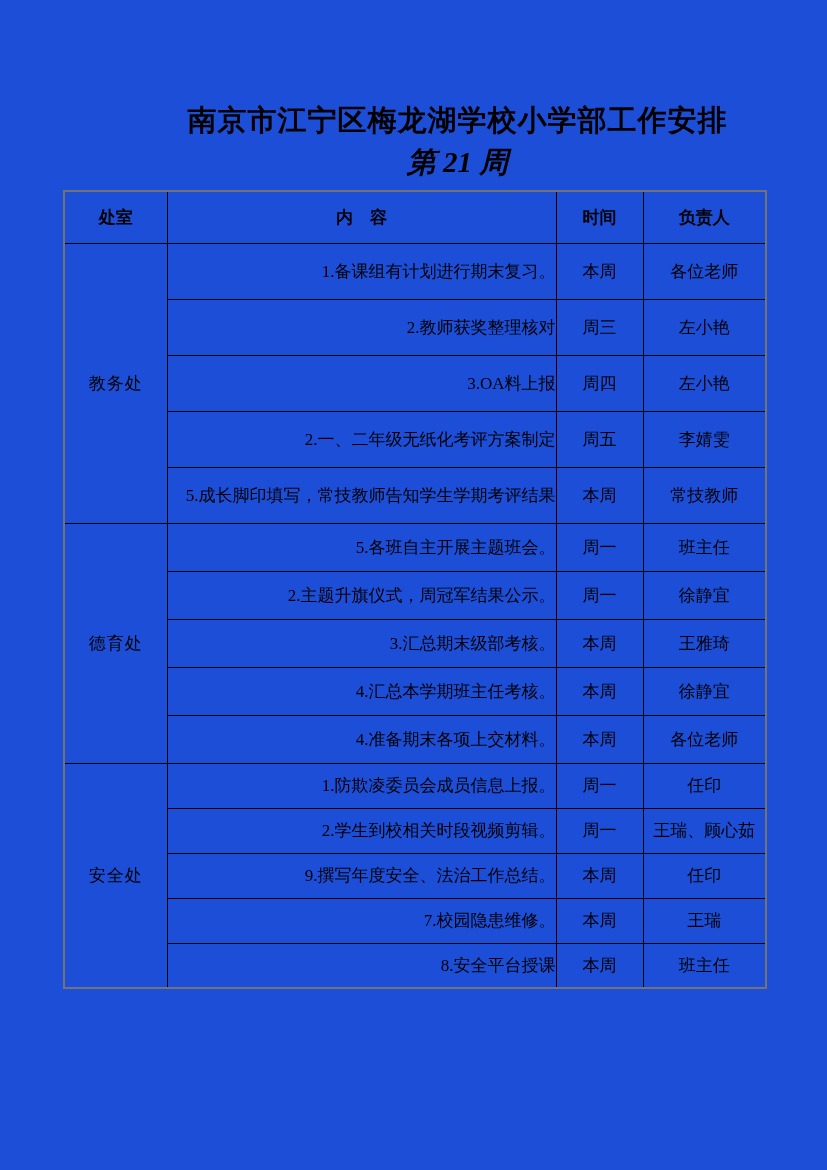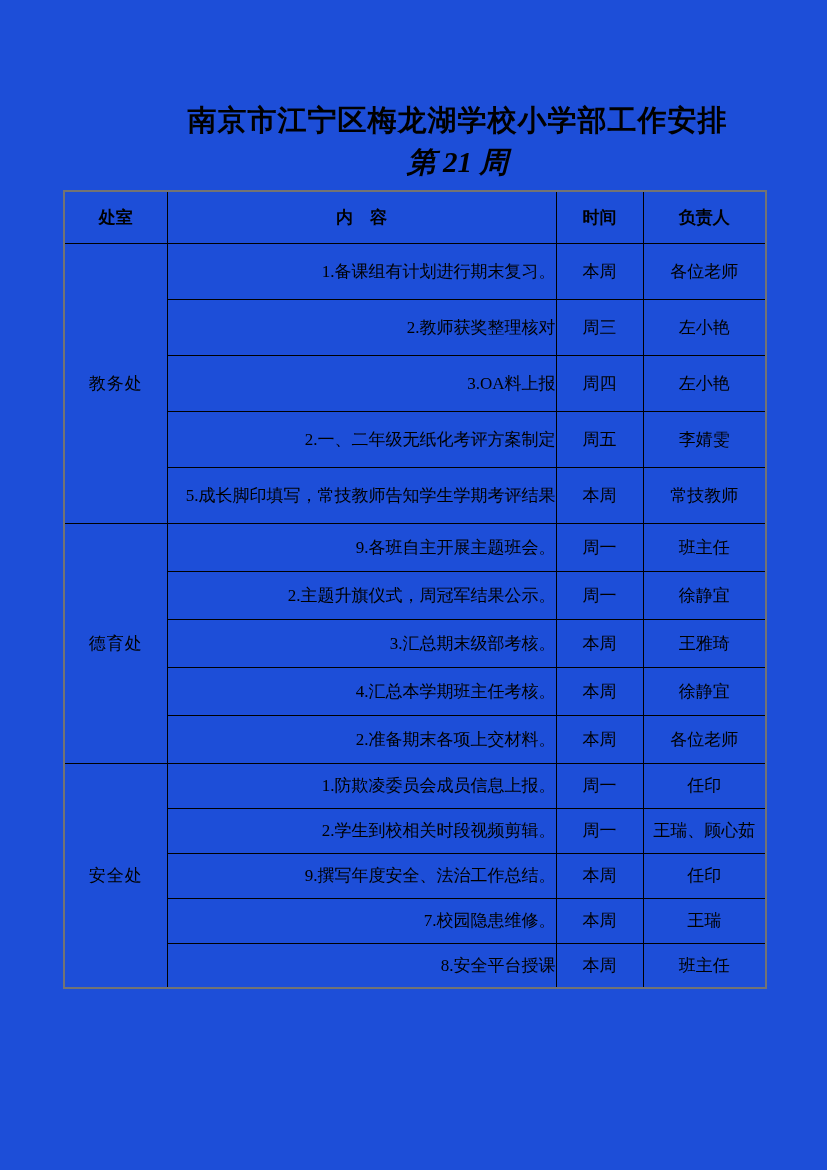--- a/index.html
+++ b/index.html
@@ -121,41 +121,41 @@
         <td class="owner">李婧雯</td>
       </tr>
       <tr class="sec-a">
         <td class="content">5.成长脚印填写，常技教师告知学生学期考评结果</td>
         <td class="time">本周</td>
         <td class="owner">常技教师</td>
       </tr>
 
       <tr class="sec-b">
         <td class="dept" rowspan="5">德育处</td>
-        <td class="content">9.各班自主开展主题班会。</td>
+        <td class="content">5.各班自主开展主题班会。</td>
         <td class="time">周一</td>
         <td class="owner">班主任</td>
       </tr>
       <tr class="sec-b">
         <td class="content">2.主题升旗仪式，周冠军结果公示。</td>
         <td class="time">周一</td>
         <td class="owner">徐静宜</td>
       </tr>
       <tr class="sec-b">
         <td class="content">3.汇总期末级部考核。</td>
         <td class="time">本周</td>
         <td class="owner">王雅琦</td>
       </tr>
       <tr class="sec-b">
         <td class="content">4.汇总本学期班主任考核。</td>
         <td class="time">本周</td>
         <td class="owner">徐静宜</td>
       </tr>
       <tr class="sec-b">
-        <td class="content">2.准备期末各项上交材料。</td>
+        <td class="content">4.准备期末各项上交材料。</td>
         <td class="time">本周</td>
         <td class="owner">各位老师</td>
       </tr>
 
       <tr class="sec-c">
         <td class="dept" rowspan="5">安全处</td>
         <td class="content">1.防欺凌委员会成员信息上报。</td>
         <td class="time">周一</td>
         <td class="owner">任印</td>
       </tr>

